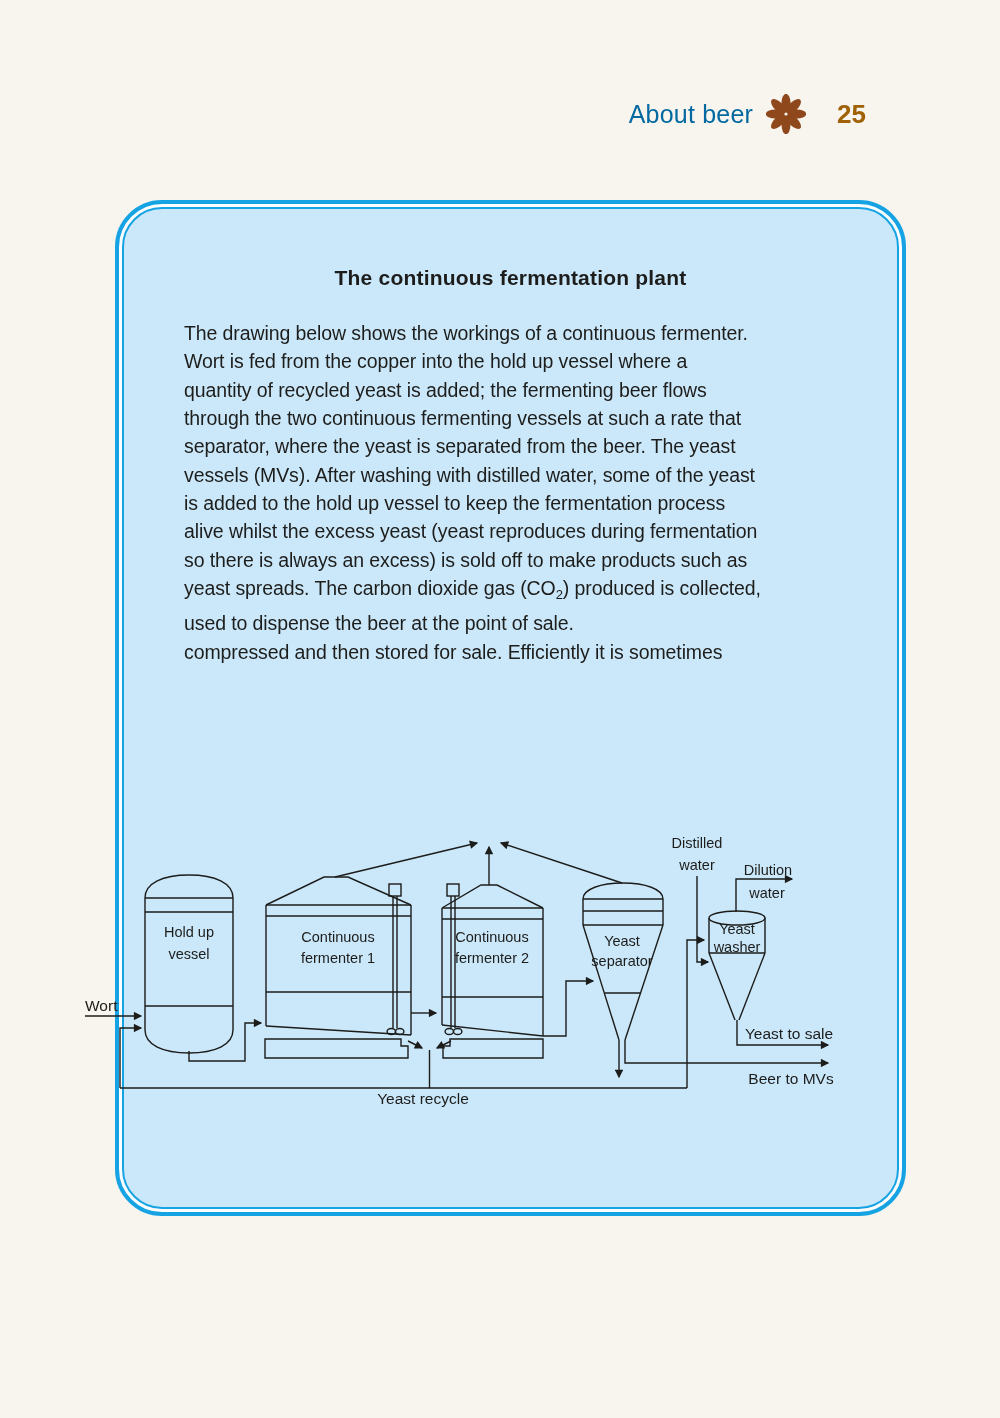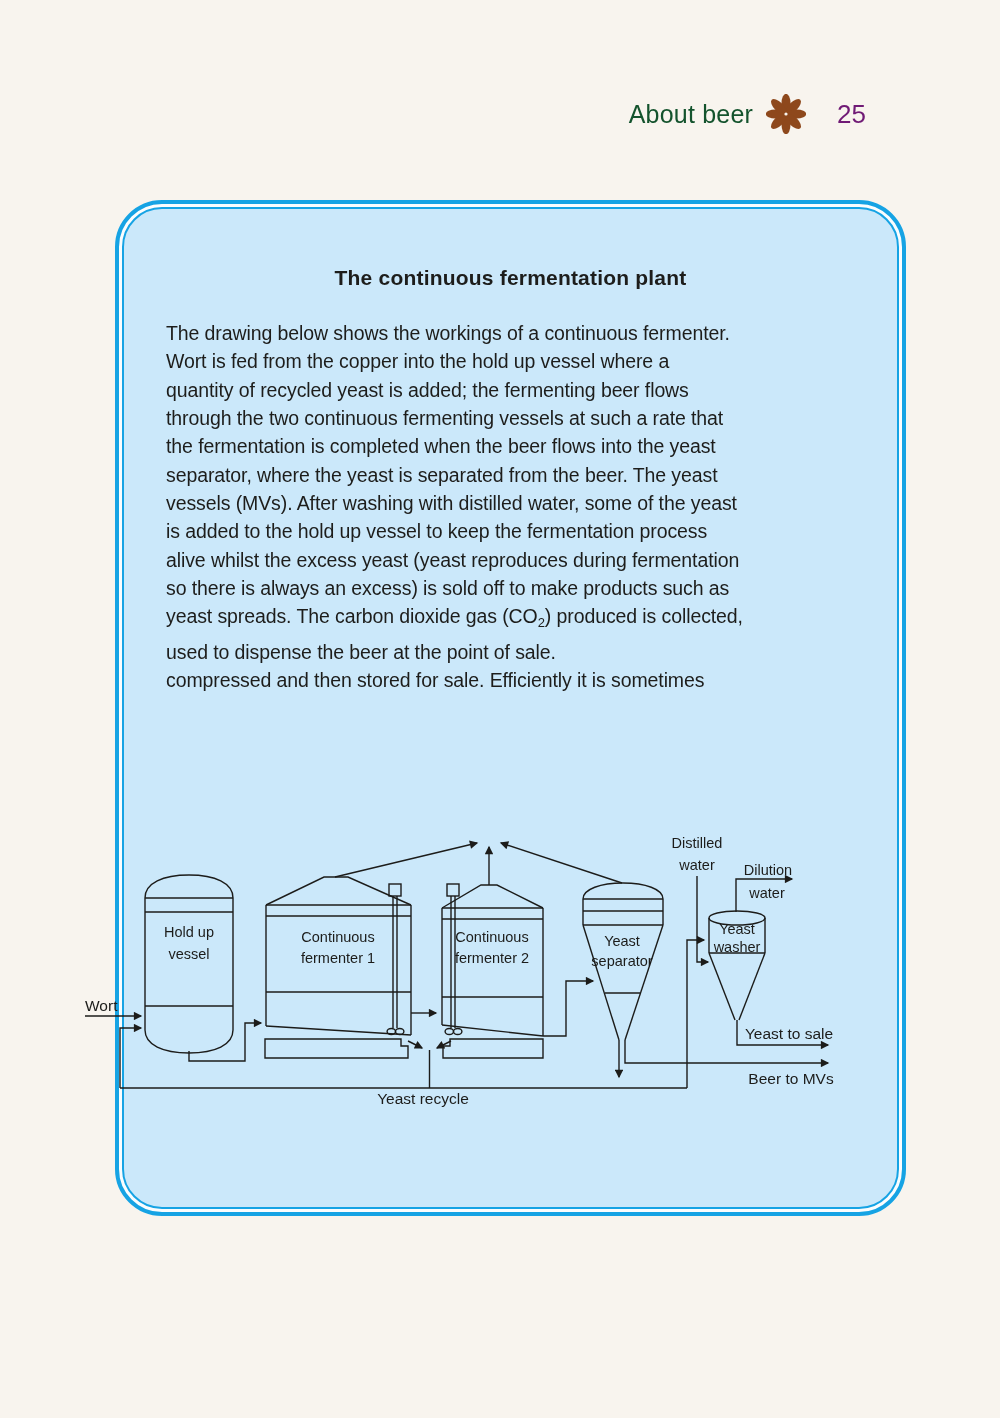--- a/index.html
+++ b/index.html
@@ -9,23 +9,23 @@
     background:#f8f4ee;
     font-family:"Liberation Sans", sans-serif;
     color:#1d1d1b;
     overflow:hidden;
   }
   
   .header{
     position:absolute;top:94px;right:134px;
     display:flex;align-items:center;
   }
-  .header-title{font-size:25px;color:#14532d;letter-spacing:.2px;}
+  .header-title{font-size:25px;color:#0369a1;letter-spacing:.2px;}
   .flower{margin-left:13px;margin-right:31px;display:block;}
-  .page-number{font-size:26px;font-weight:normal;color:#701a75;}
+  .page-number{font-size:26px;font-weight:bold;color:#a16207;}
   
   .panel{
     position:absolute;left:75px;top:200px;
     width:791px;height:1016px;
     box-sizing:border-box;
     background:#fbfdfe;
     border:4.5px solid #16a3e4;
     border-radius:47px;
     padding:3px;
     z-index:1;
@@ -40,21 +40,21 @@
     overflow:hidden;
   }
   .panel-title{
     margin-top:57px;
     text-align:center;
     font-size:21px;font-weight:bold;
     letter-spacing:.2px;
   }
   .body-text{
     margin-top:29px;
-    padding-left:42px;
+    padding-left:60px;
     font-size:19.5px;
     line-height:28.35px;
     letter-spacing:-0.1px;
     white-space:nowrap;
   }
   .body-text .sub{font-size:13px;vertical-align:-4px;}
   
   .diagram{
     position:absolute;left:0;top:0;z-index:3;
     pointer-events:none;
@@ -107,21 +107,20 @@
   </div>
 
   <div class="panel">
     <div class="panel-inner">
       <div class="panel-title">The continuous fermentation plant</div>
       <div class="body-text">
         <div>The drawing below shows the workings of a continuous fermenter.</div>
         <div>Wort is fed from the copper into the hold up vessel where a</div>
         <div>quantity of recycled yeast is added; the fermenting beer flows</div>
         <div>through the two continuous fermenting vessels at such a rate that</div>
-        <div>the fermentation is completed when the beer flows into the yeast</div>
         <div>separator, where the yeast is separated from the beer. The yeast</div>
         <div>vessels (MVs). After washing with distilled water, some of the yeast</div>
         <div>is added to the hold up vessel to keep the fermentation process</div>
         <div>alive whilst the excess yeast (yeast reproduces during fermentation</div>
         <div>so there is always an excess) is sold off to make products such as</div>
         <div><span>yeast spreads. The carbon dioxide gas (CO</span><span class="sub">2</span><span>) produced is collected,</span></div>
         <div>used to dispense the beer at the point of sale.</div>
         <div>compressed and then stored for sale. Efficiently it is sometimes</div>
       </div>
     </div>

